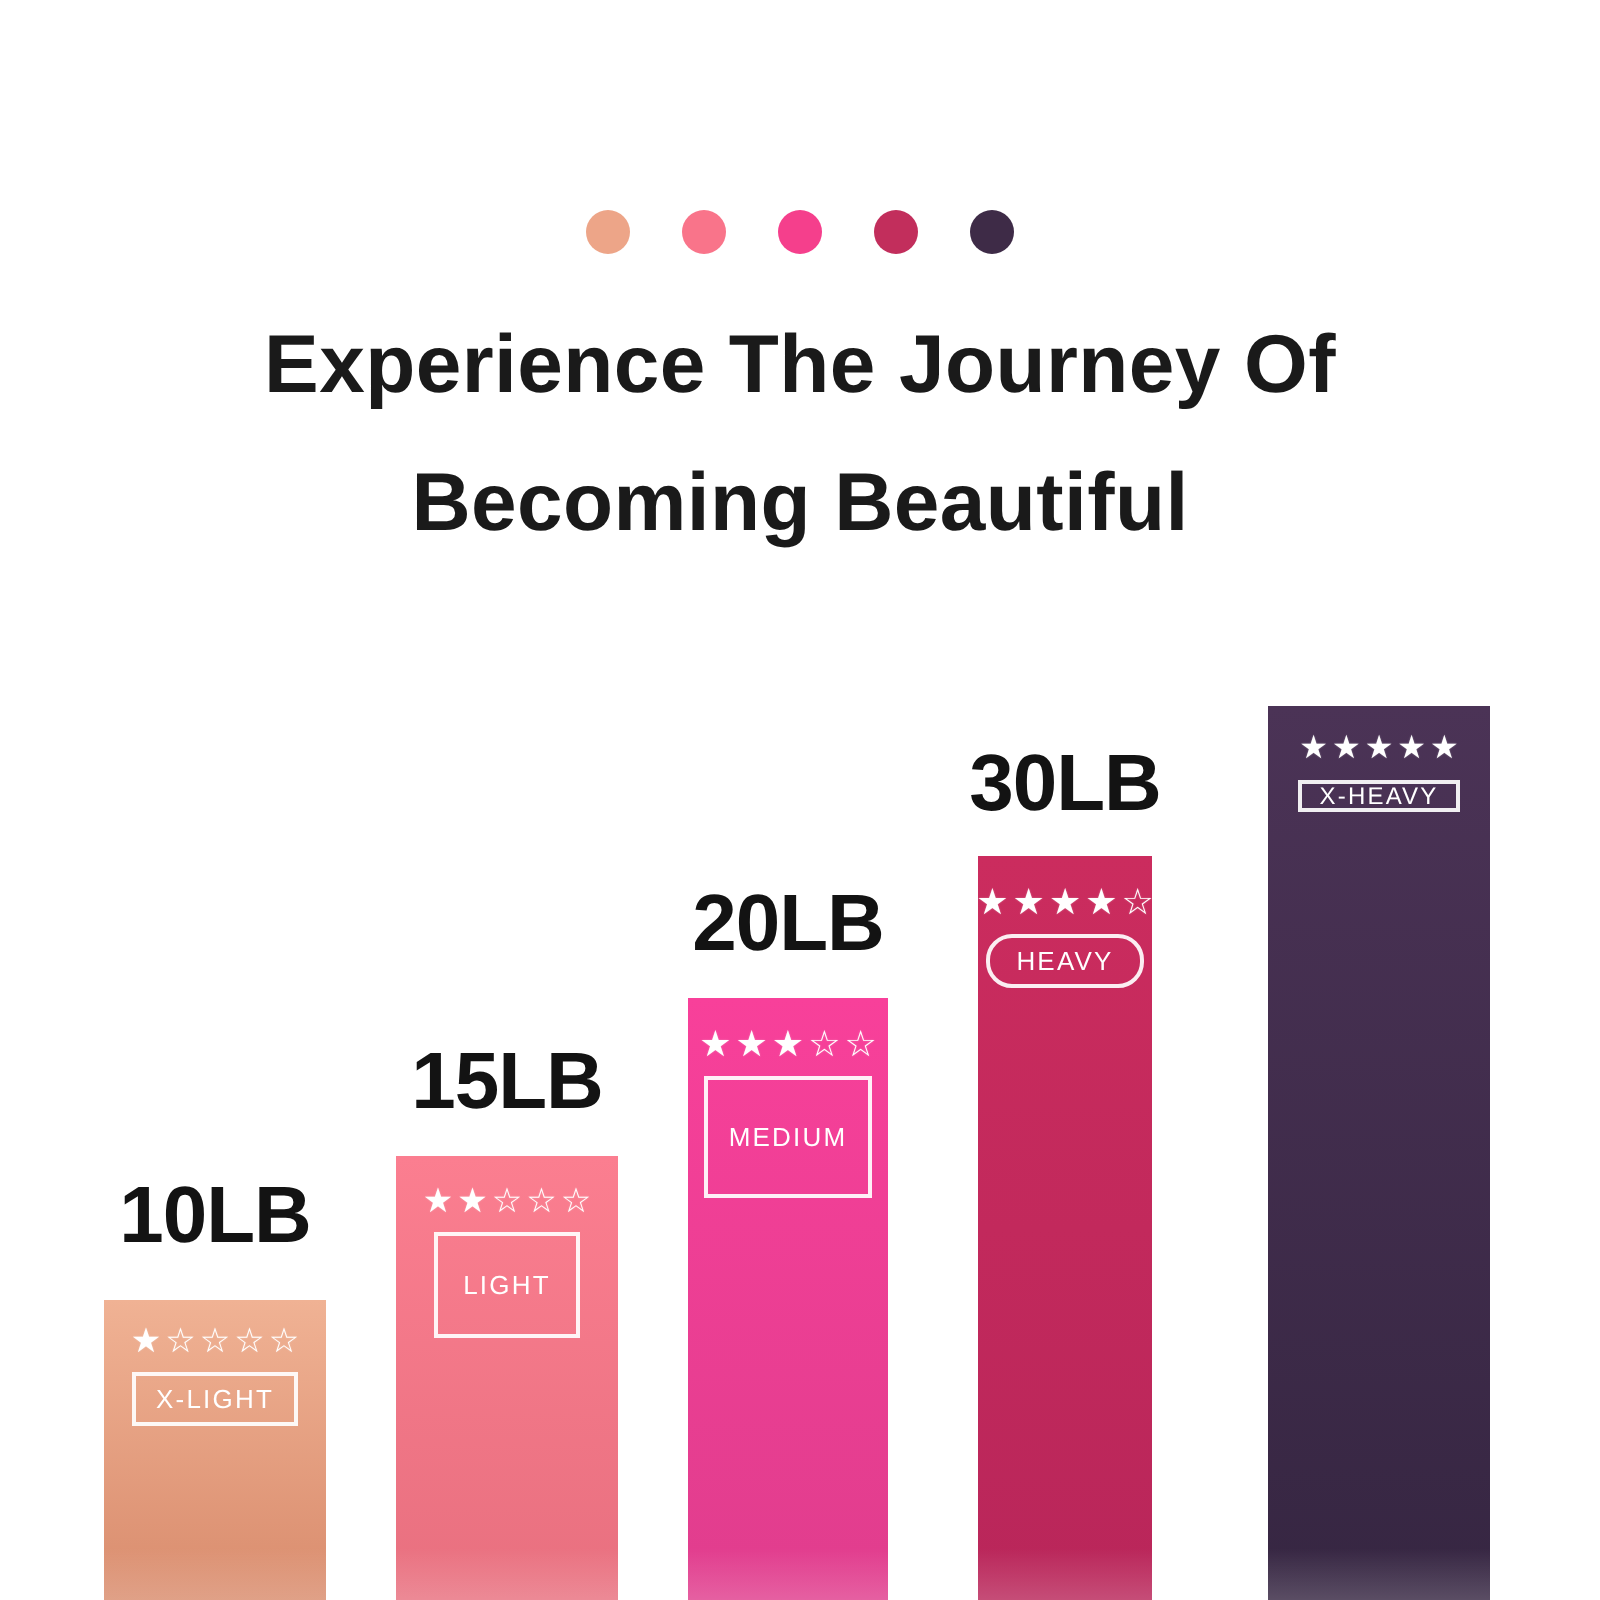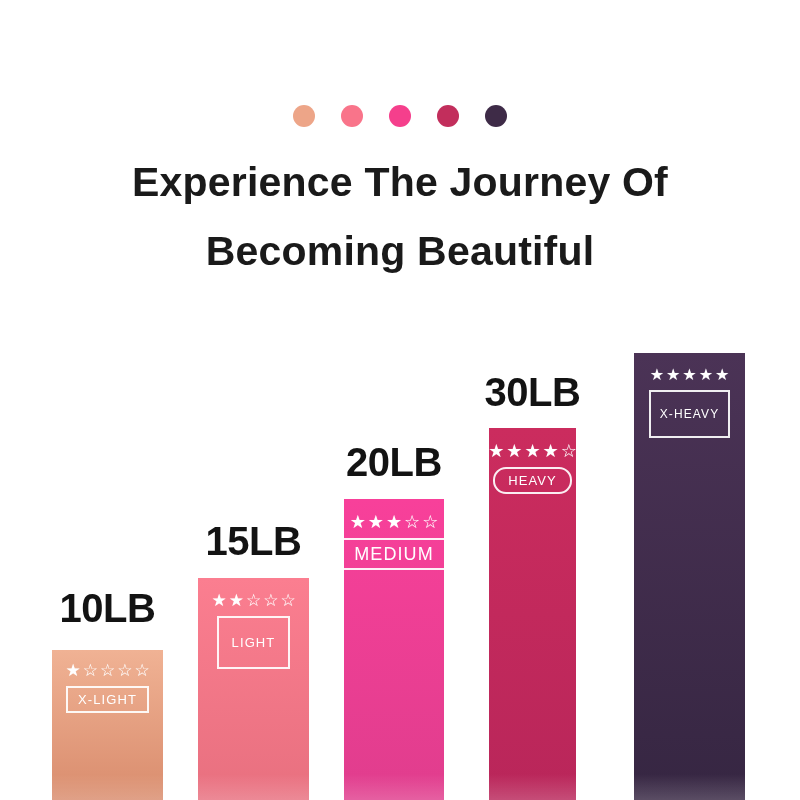--- a/index.html
+++ b/index.html
@@ -188,21 +188,21 @@
         <div class="bar" style="height: 301px; background: linear-gradient(rgb(248, 64, 154) 0%, rgb(224, 61, 141) 100%);">
           <div class="bar-fade"></div>
           <div class="bar-content" style="top: 14px;">
             <div class="stars" style="font-size: 18px;">
               <span class="star">★</span>
               <span class="star">★</span>
               <span class="star">★</span>
               <span class="star">☆</span>
               <span class="star">☆</span>
             </div>
-            <div class="level-badge" style="font-size: 18px; padding: 5px 10px;">MEDIUM</div>
+            <div class="level-badge" style="font-size: 13px; padding: 22px 10px;">MEDIUM</div>
           </div>
         </div>
       </div>
       <div class="bar-group" style="left: 489px; width: 87px; height: 428px;">
         <div class="bar-value" style="top: 0px;">30LB</div>
         <div class="bar" style="height: 372px; background: linear-gradient(rgb(203, 44, 94) 0%, rgb(185, 38, 90) 100%);">
           <div class="bar-fade"></div>
           <div class="bar-content" style="top: 14px;">
             <div class="stars" style="font-size: 18px;">
               <span class="star">★</span>
@@ -219,19 +219,19 @@
         <div class="bar" style="height: 447px; background: linear-gradient(rgb(75, 51, 86) 0%, rgb(54, 38, 66) 100%);">
           <div class="bar-fade"></div>
           <div class="bar-content" style="top: 14px;">
             <div class="stars" style="font-size: 16px;">
               <span class="star">★</span>
               <span class="star">★</span>
               <span class="star">★</span>
               <span class="star">★</span>
               <span class="star">★</span>
             </div>
-            <div class="level-badge" style="font-size: 12px; padding: 16px 9px;">X-HEAVY</div>
+            <div class="level-badge" style="font-size: 12px; padding: 0 9px;">X-HEAVY</div>
           </div>
         </div>
       </div>
     </div>
 
 </div>
 
 </body></html>

